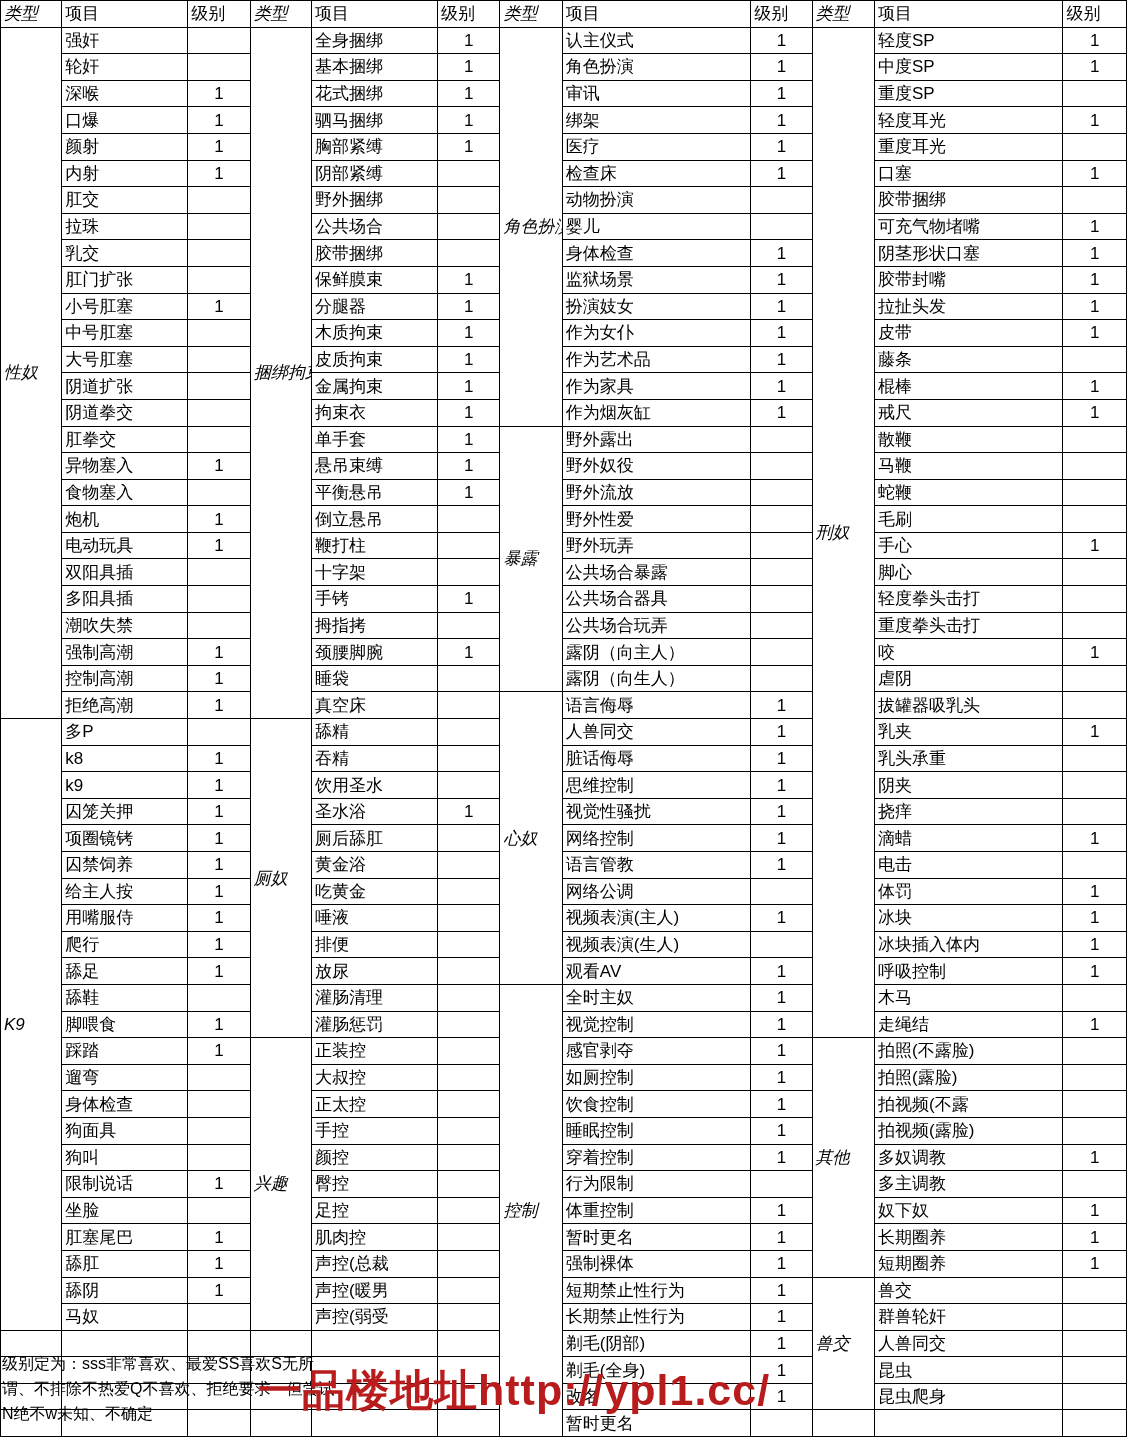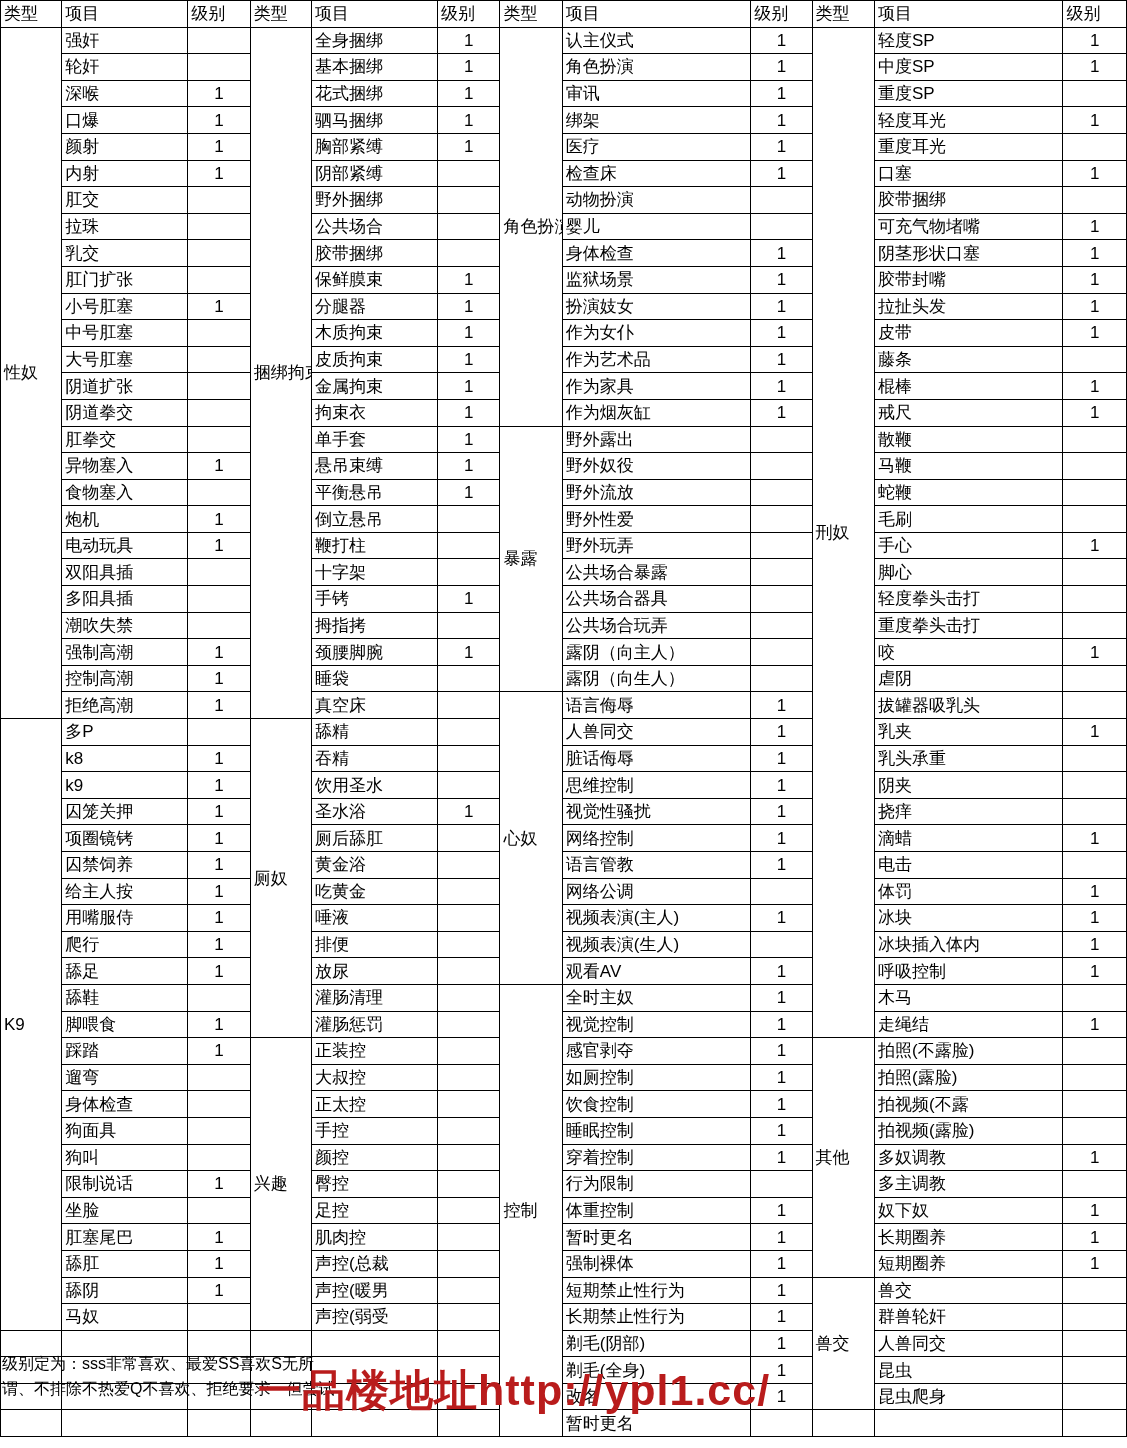--- a/index.html
+++ b/index.html
@@ -32,20 +32,21 @@
     vertical-align: middle;
     white-space: nowrap;
     overflow: hidden;
     font-size: 17px;
     line-height: 1;
   }
   td.cat {
     text-align: left;
     vertical-align: middle;
     font-size: 17px;
+    font-style: italic;
   }
   td.item {
     text-align: left;
   }
   td.lvl {
     text-align: center;
   }
   td.nb {
     border: none;
   }
@@ -673,16 +674,17 @@
           <td class="nb"></td>
           <td class="nb"></td>
           <td class="nb"></td>
         </tr>
       </tbody>
   </table>
 
   <div class="footnote">
     <div>级别定为：sss非常喜欢、最爱SS喜欢S无所</div>
     <div>谓、不排除不热爱Q不喜欢、拒绝要求一但尝试</div>
+    <div>N绝不w未知、不确定</div>
   </div>
 
   <div class="watermark">一品楼地址http://ypl1.cc/</div>
 </div>
 
 </body></html>

